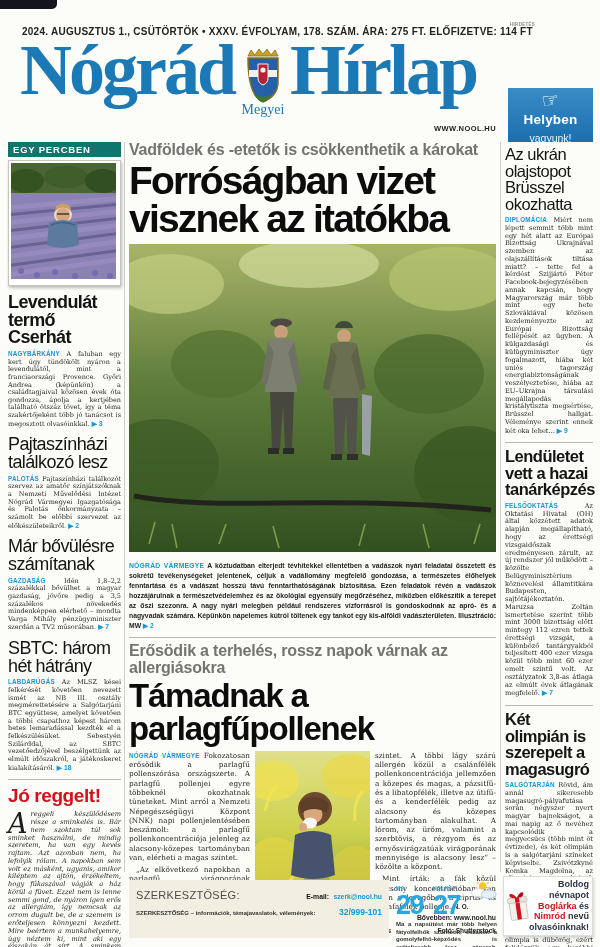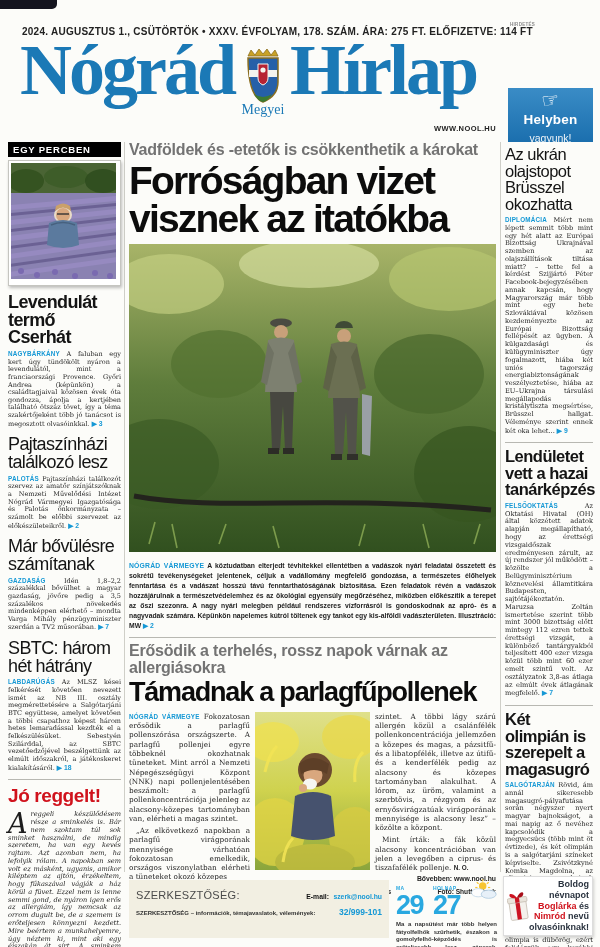--- a/index.html
+++ b/index.html
@@ -25,41 +25,41 @@
                color:#fff;text-align:center;box-sizing:border-box;padding-top:2px;}
   .hand-glyph{font-size:20px;line-height:1;display:block;transform:rotate(-8deg);}
   .helyben-l1{font-size:13.5px;font-weight:700;letter-spacing:.2px;line-height:1;}
   .helyben-l2{font-size:10.5px;font-weight:400;opacity:.92;line-height:1.2;}
 
   
   .vrule{position:absolute;top:142px;height:730px;width:1px;background:#cfcfc8;}
 
   
   .left-rail{position:absolute;left:8px;top:142px;width:113px;}
-  .rail-banner{background:#000000;color:#fff;font-size:9.5px;font-weight:700;letter-spacing:.8px;
+  .rail-banner{background:#0f766e;color:#fff;font-size:9.5px;font-weight:700;letter-spacing:.8px;
                padding:2px 0 2px 5px;}
   .rail-photo{margin-top:3px;background:#fff;border:1px solid #c5c5c0;box-shadow:1px 2px 3px rgba(0,0,0,.25);padding:2px;}
   .rail-hl{font-size:18px;line-height:.98;letter-spacing:-.6px;color:#141414;margin:8px 0 3px;font-weight:400;}
   .rail-hl.bold{font-weight:700;}
   p.news{font-family:"DejaVu Serif",serif;font-size:6.5px;line-height:1.18;text-align:justify;
          color:#1d1d1d;margin:1px 0 4px;}
   .tag{font-family:"Liberation Sans",sans-serif;font-weight:700;color:#1598d5;font-size:6.3px;letter-spacing:.2px;}
   .pg{font-family:"Liberation Sans",sans-serif;font-weight:700;color:#1598d5;font-size:6.8px;white-space:nowrap;}
   .sep{border:none;border-top:1px solid #b8b8b2;margin:7px 0 5px;}
   .greet-title{font-size:19px;color:#d0121c;font-weight:700;letter-spacing:-.4px;margin:1px 0 4px;}
   .greet-body{font-family:"DejaVu Serif",serif;font-style:italic;font-size:6.6px;line-height:1.18;
               text-align:justify;color:#1d1d1d;margin:0;}
   .greet-body::first-letter{float:left;font-size:27px;line-height:.78;padding:2px 3px 0 0;}
   .sig{font-family:"Liberation Sans",sans-serif;font-style:normal;font-weight:700;font-size:6.4px;}
 
   
   .main-col{position:absolute;left:129px;top:142px;width:367px;}
   .kicker{font-size:16px;font-weight:700;color:#737373;letter-spacing:-.2px;line-height:1.05;}
   .headline1{font-size:39px;font-weight:700;letter-spacing:-1.8px;line-height:.97;color:#0c0c0c;margin:3px 0 7px;}
-  .headline2{font-size:27px;font-weight:700;letter-spacing:-1.2px;line-height:1;color:#0c0c0c;margin:2px 0 6px;}
+  .headline2{font-size:33px;font-weight:700;letter-spacing:-1.2px;line-height:1;color:#0c0c0c;margin:2px 0 6px;}
   .caption{font-size:6.8px;line-height:1.45;font-weight:700;text-align:justify;color:#222;margin:5px 0 2px;}
   .caption .tag{font-size:6.8px;}
   .story-row{display:flex;gap:5px;margin-top:2px;}
   .story-col{width:121px;}
   .story-photo-cell{width:115px;}
   p.story-body{font-family:"DejaVu Serif",serif;font-size:7.3px;line-height:1.27;text-align:justify;
                color:#1d1d1d;margin:0 0 3px;}
   p.story-body.indent{text-indent:7px;margin-top:0;}
   .more-line{font-size:6.8px;font-weight:700;text-align:right;color:#222;margin-top:1px;}
   .photo-caption-row{display:flex;justify-content:space-between;margin-left:126px;margin-top:3px;

